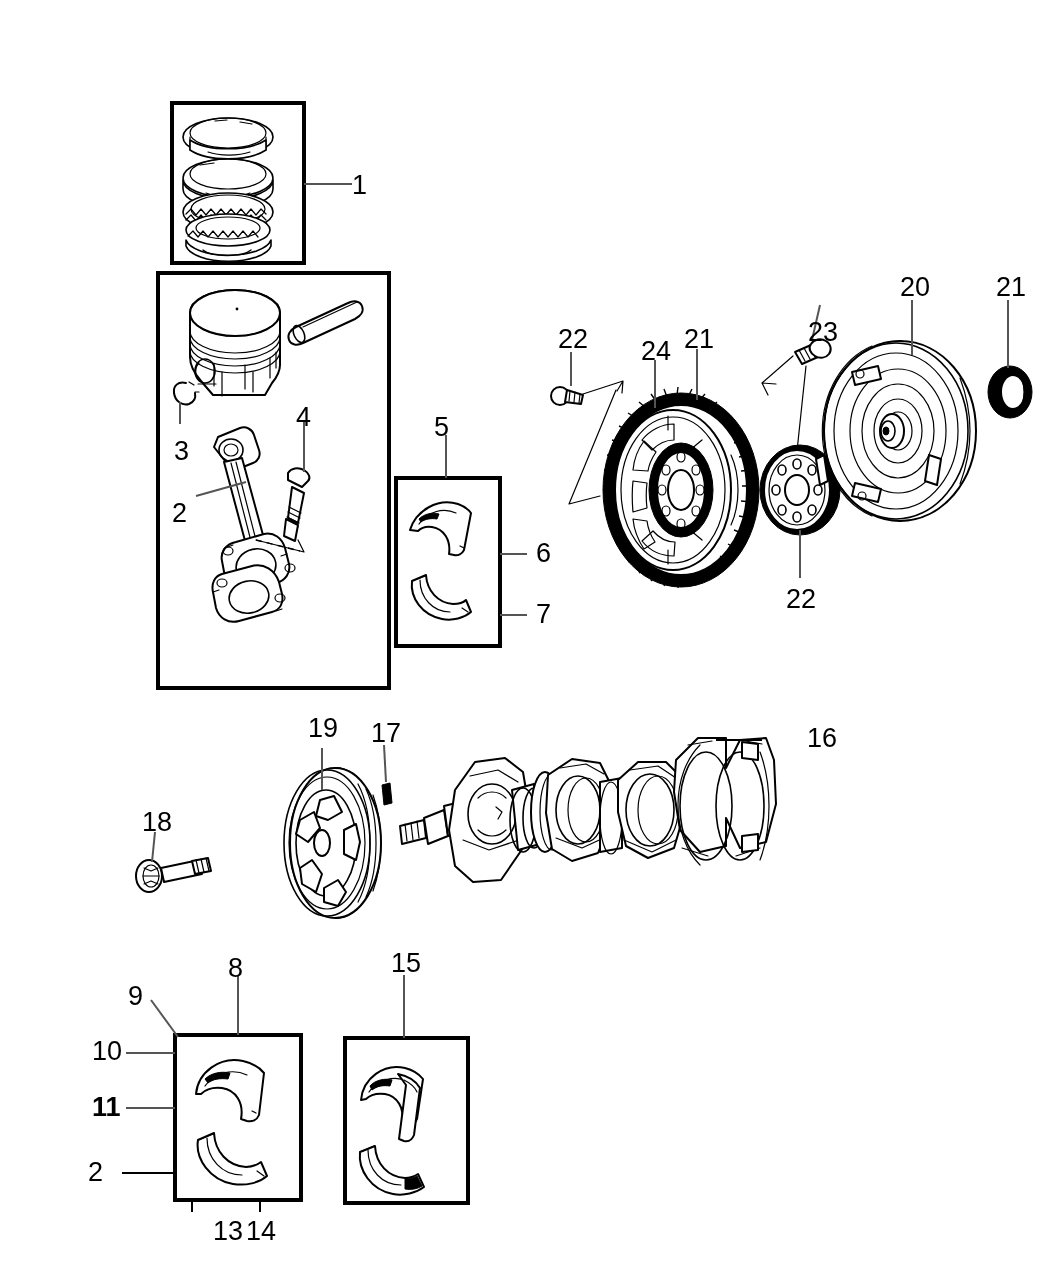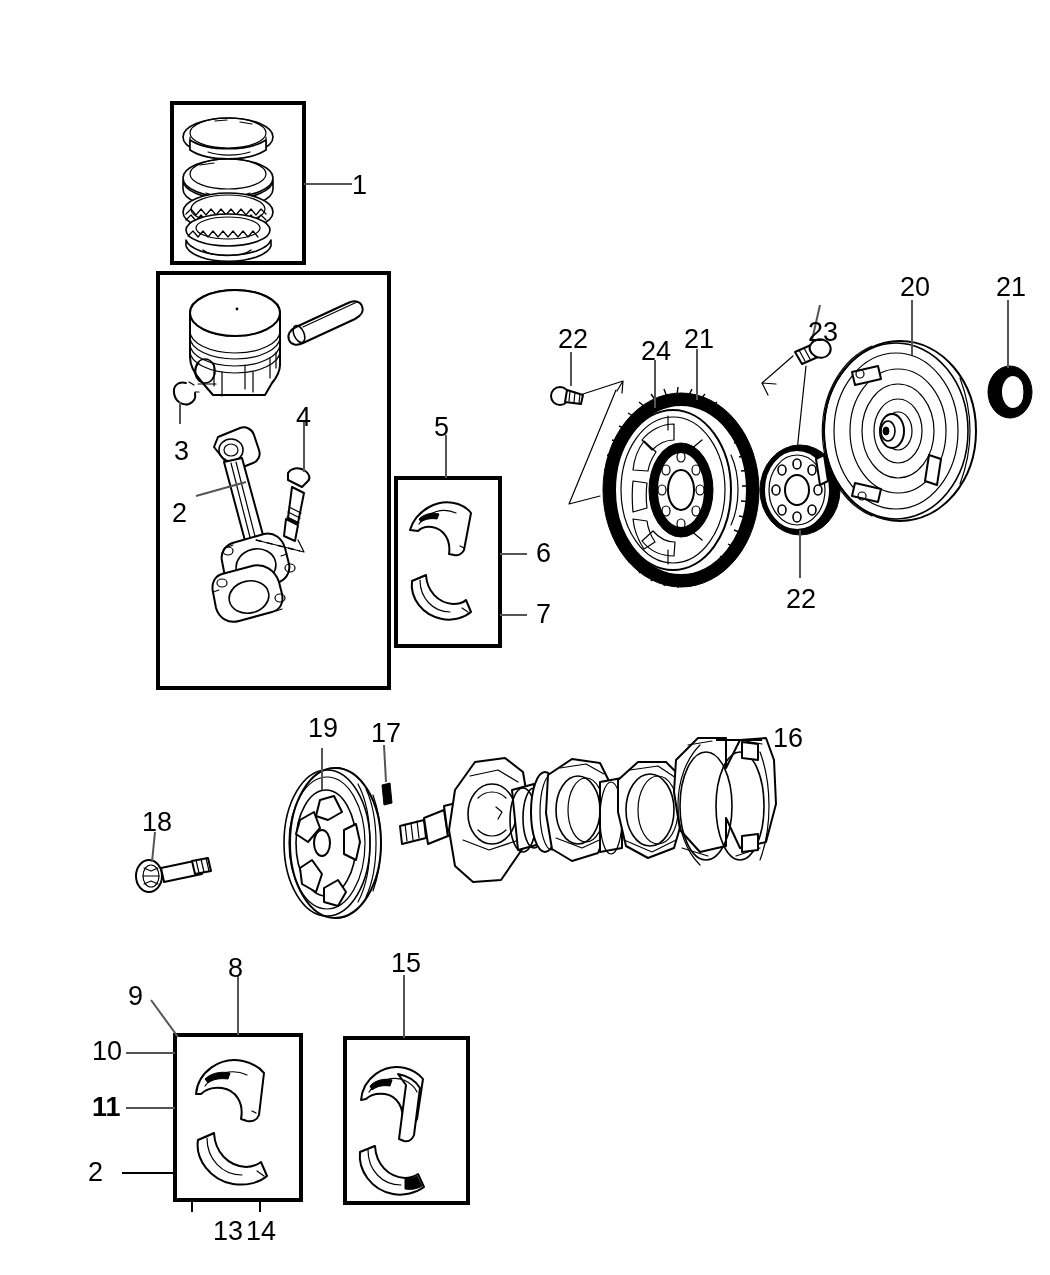--- a/index.html
+++ b/index.html
@@ -483,21 +483,21 @@
   <div class="callout" style="left:536px; top:540px;">6</div>
   <div class="callout" style="left:536px; top:601px;">7</div>
   <div class="callout" style="left:228px; top:955px;">8</div>
   <div class="callout" style="left:128px; top:983px;">9</div>
   <div class="callout" style="left:92px;  top:1038px;">10</div>
   <div class="callout" style="left:92px;  top:1094px;font-weight:bold;">11</div>
   <div class="callout" style="left:88px;  top:1159px;">2</div>
   <div class="callout" style="left:177px; top:1218px;margin-left:36px;">13</div>
   <div class="callout" style="left:246px; top:1218px;">14</div>
   <div class="callout" style="left:391px; top:950px;">15</div>
-  <div class="callout" style="left:773px; top:725px;">16</div>
+  <div class="callout" style="left:807px; top:725px;">16</div>
   <div class="callout" style="left:371px; top:720px;">17</div>
   <div class="callout" style="left:142px; top:809px;">18</div>
   <div class="callout" style="left:308px; top:715px;">19</div>
   <div class="callout" style="left:900px; top:274px;">20</div>
   <div class="callout" style="left:996px; top:274px;">21</div>
   <div class="callout" style="left:786px; top:586px;">22</div>
   <div class="callout" style="left:808px; top:282px;margin-top:37px;">23</div>
   <div class="callout" style="left:641px; top:338px;">24</div>
   <div class="callout" style="left:684px; top:326px;">21</div>
   <div class="callout" style="left:558px; top:326px;">22</div>

